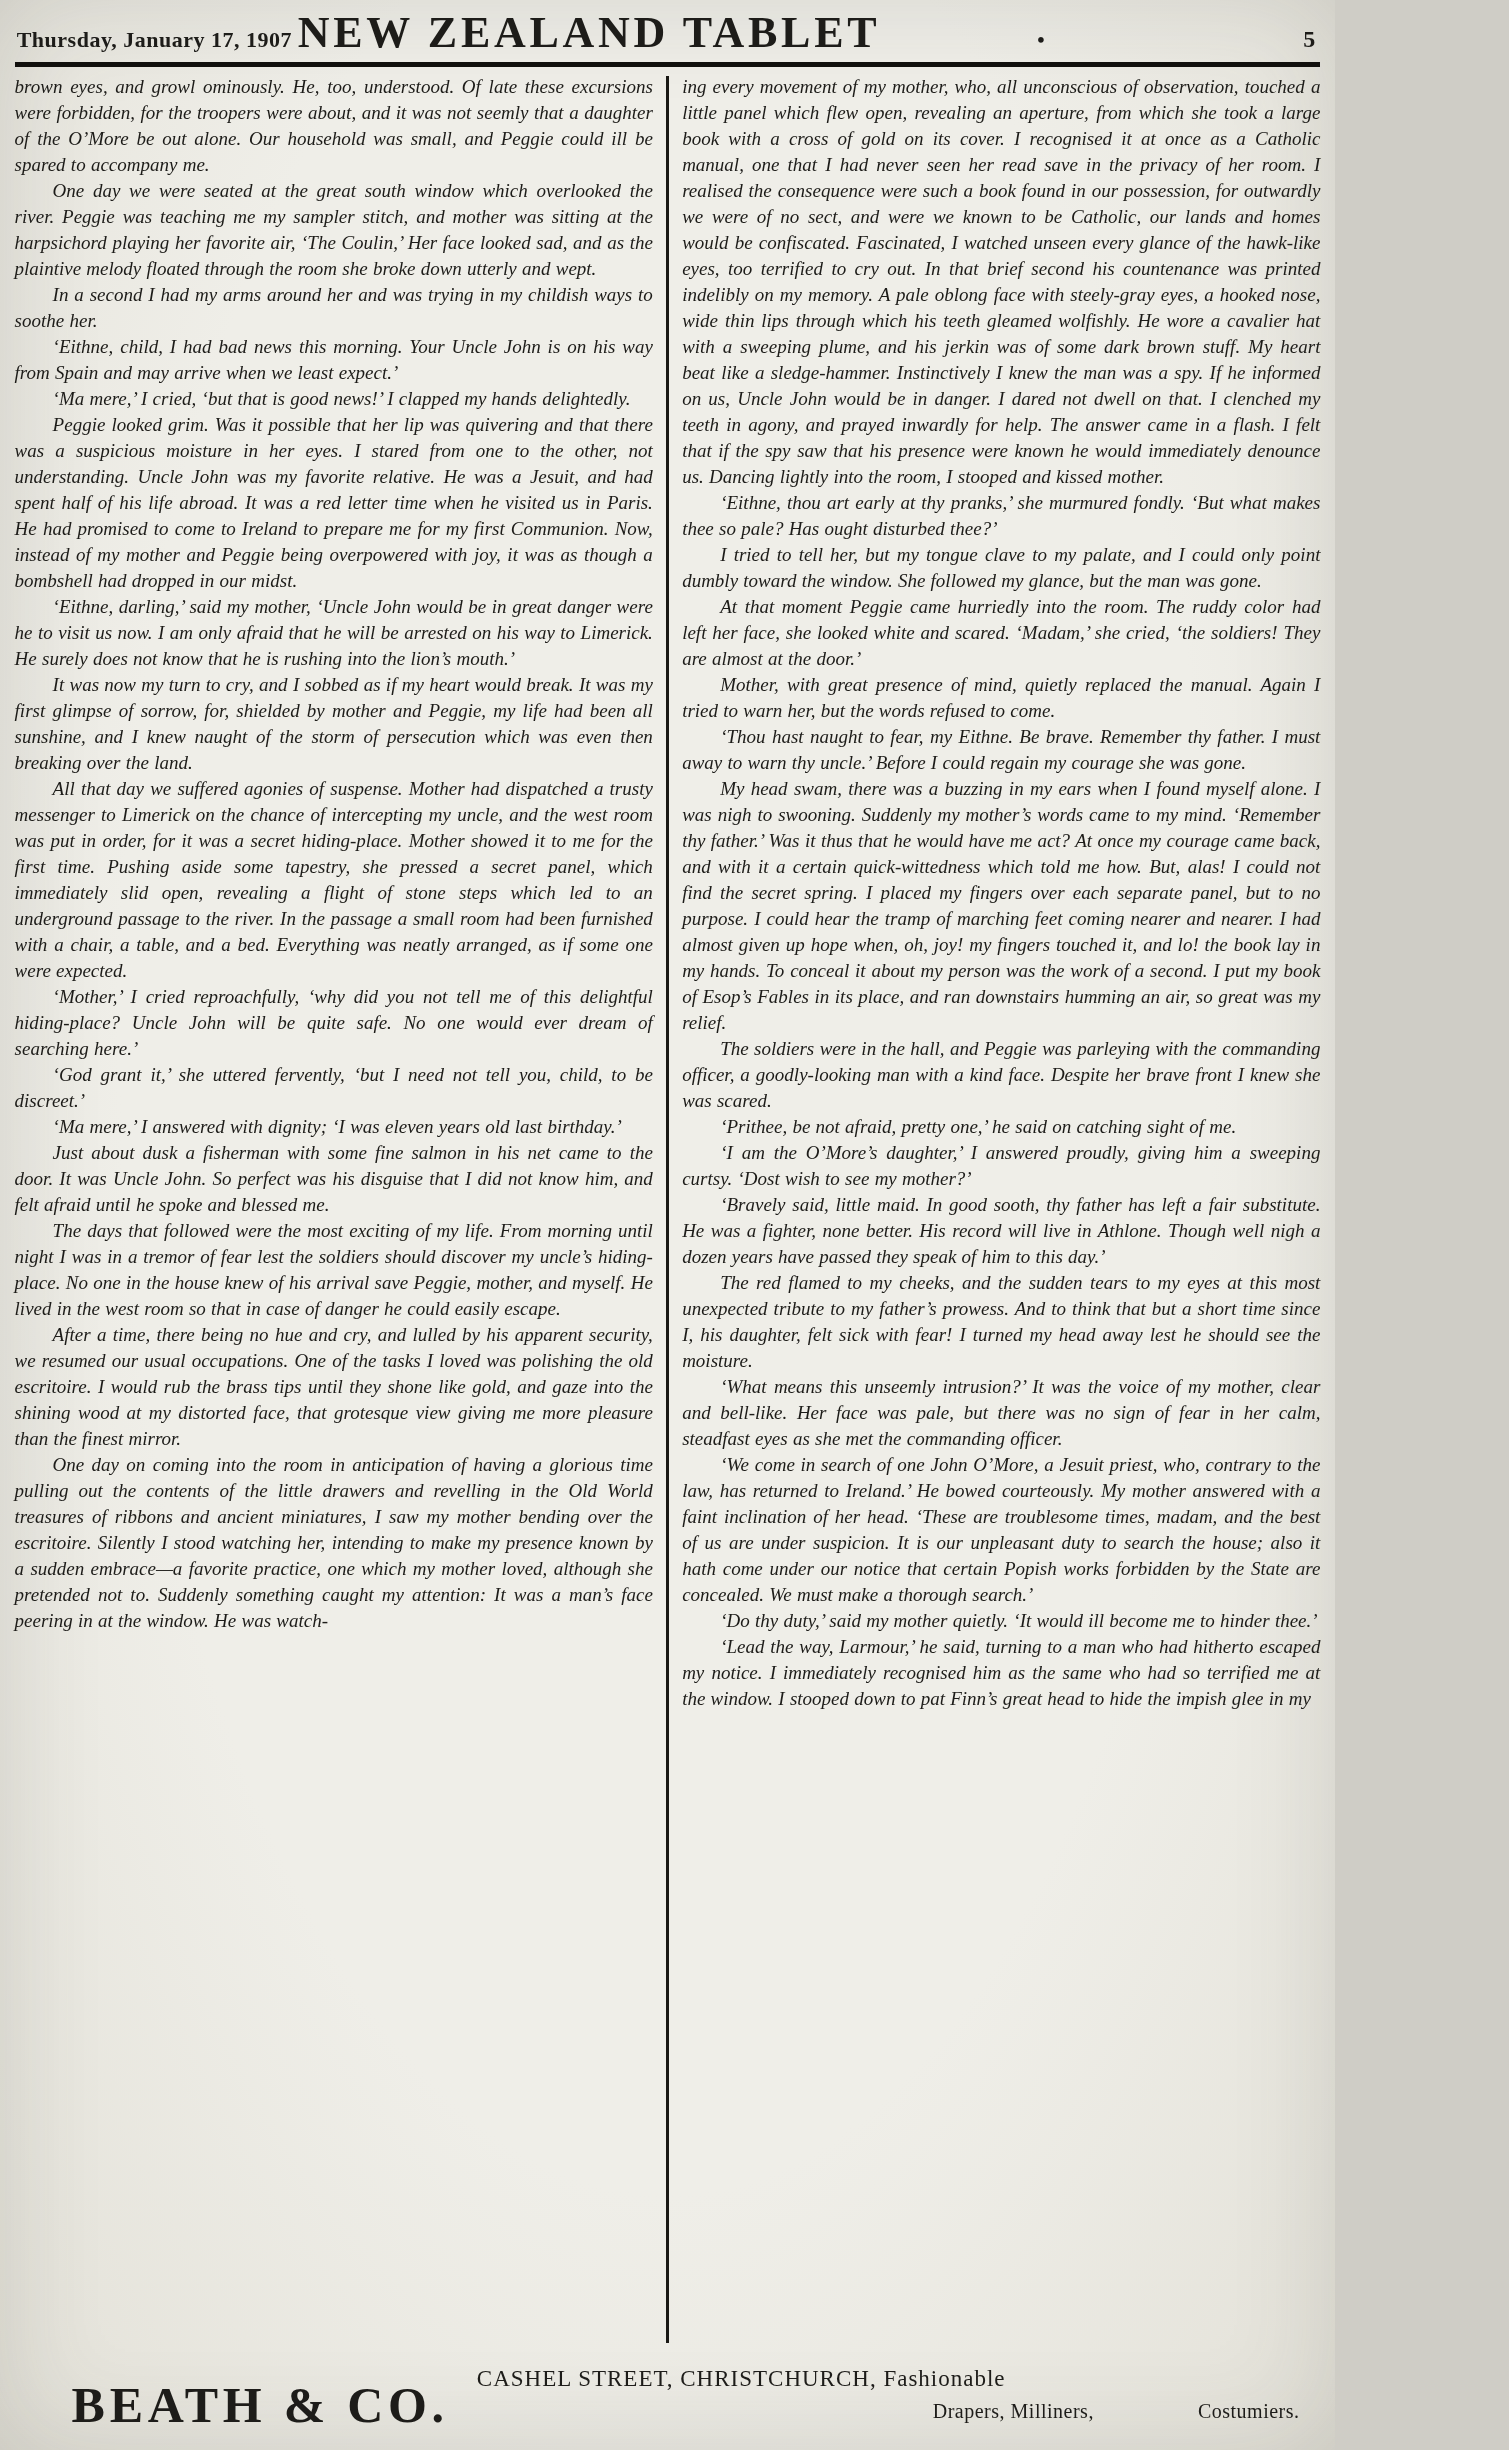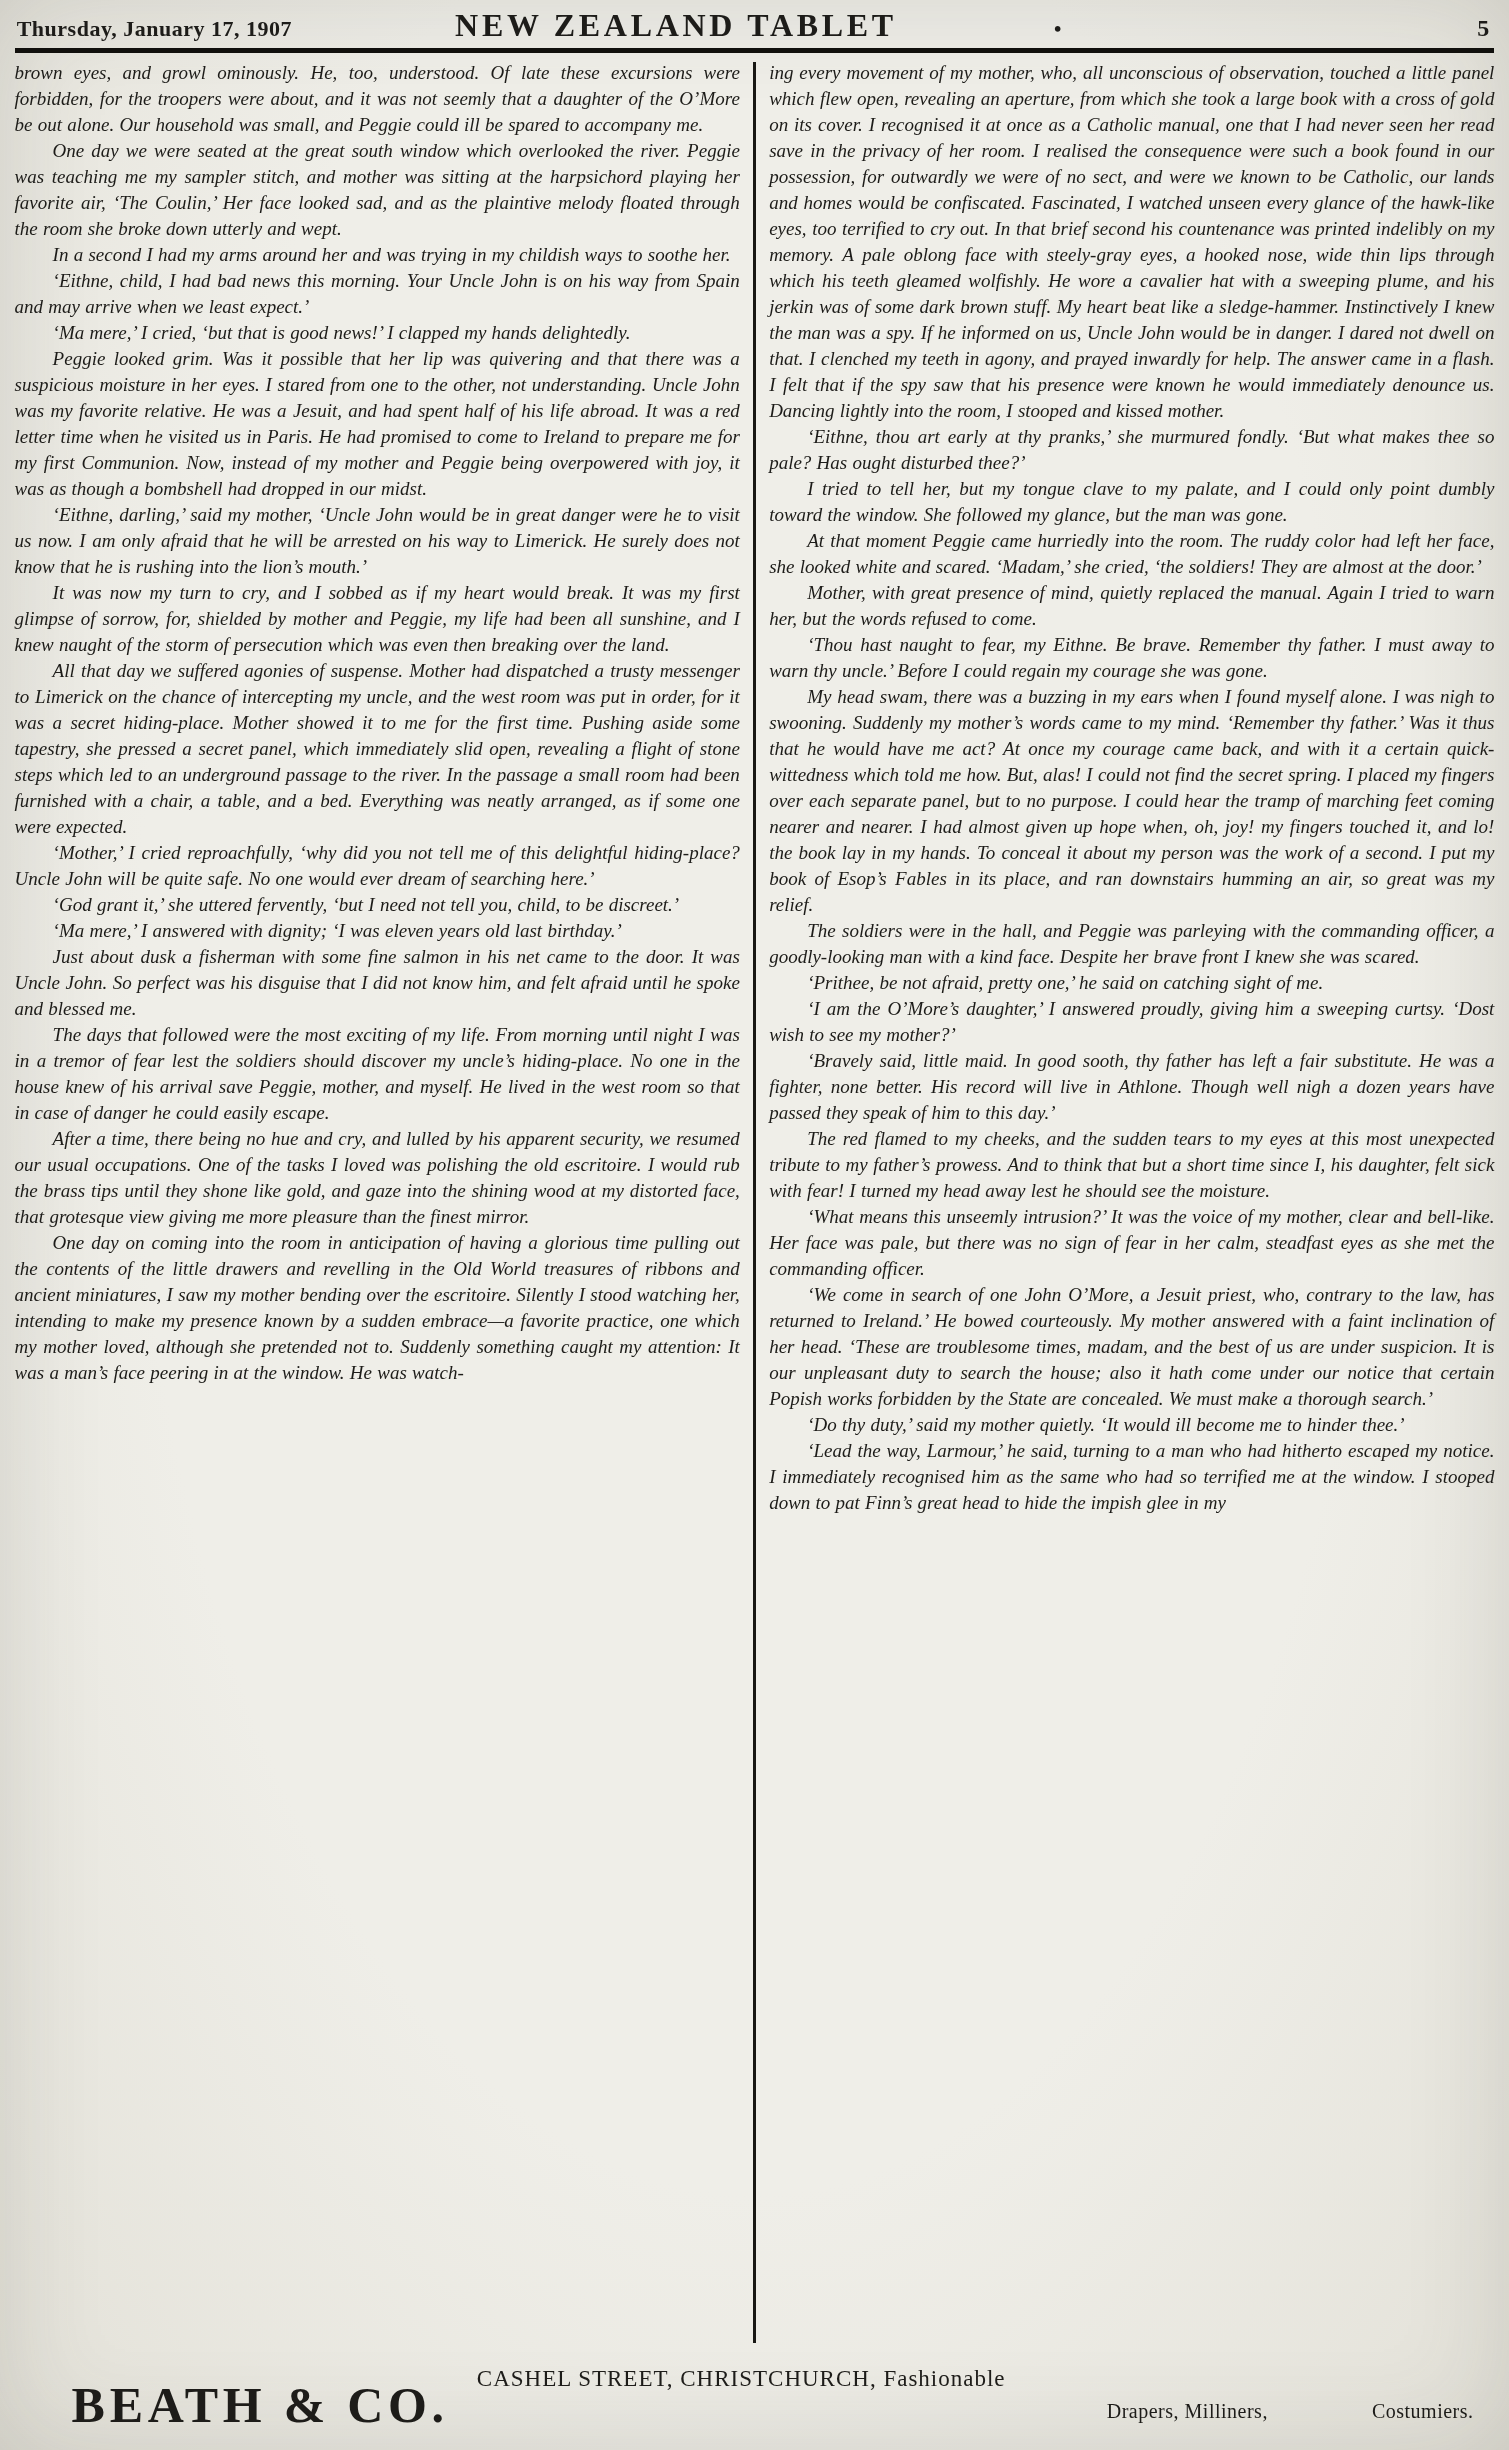--- a/index.html
+++ b/index.html
@@ -2,21 +2,21 @@
 <html lang="en" style="--paper: #efeee8; --ink: #1d1c19;font-size:8.4px"><head>
 <meta charset="utf-8">
 <style>
   * { margin:0; padding:0; box-sizing:border-box; }
   html { background:#cfcdc6; }
   body {
     width:1509px;
     font-family:"Liberation Serif","DejaVu Serif",serif;
   }
   .page {
-    width:1509px;
+    width:1335px;
     min-height:2450px;
     background: radial-gradient(ellipse at 50% 42%, var(--paper,#efeee8) 58%, #e3e1d8 100%);
     box-shadow: inset 0 0 104px rgba(70,68,60,0.16);
     color: var(--ink,#1d1c19);
     padding:5.2px 14.6px 9.4px 14.6px;
     display:flex;
     flex-direction:column;
   }
   
   .masthead {
@@ -25,21 +25,21 @@
     padding:2.1px 2.1px 1px 2.1px;
   }
   .h-left { flex:1 1 0; }
   .issue-date {
     font-weight:bold;
     font-size:22px;
     letter-spacing:0.5px;
   }
   .h-center { flex:0 0 auto; }
   .paper-title {
-    font-size:32px;
+    font-size:44px;
     font-weight:bold;
     letter-spacing:3.7px;
     white-space:nowrap;
   }
   .h-right {
     flex:1 1 0;
     display:flex;
     justify-content:space-between;
     align-items:baseline;
     padding-left:157px;

